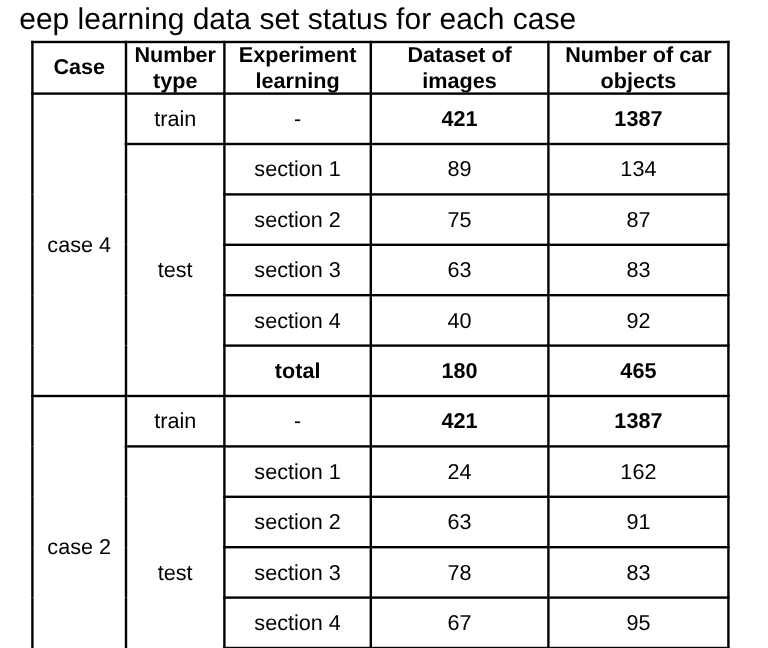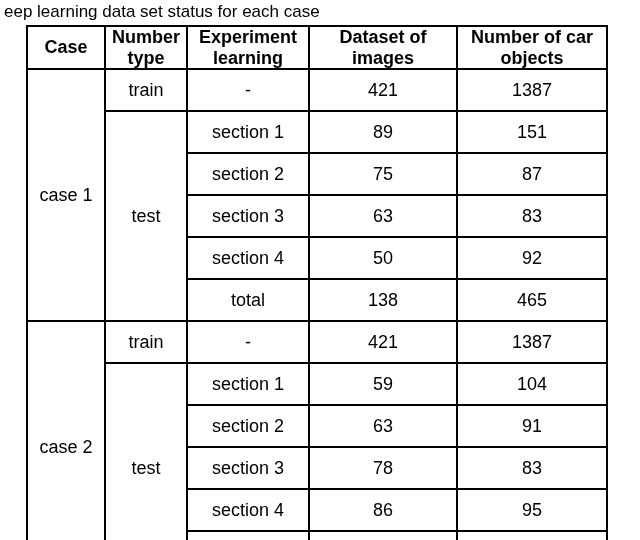--- a/index.html
+++ b/index.html
@@ -12,23 +12,23 @@
   }
   .wrap {
     width: 640px;
     height: 540px;
     position: relative;
     overflow: hidden;
     box-sizing: border-box;
     padding-top: 2px;
   }
   .caption {
-    font-size: 17px;
+    font-size: 25px;
     margin: 0 17px 3px 0;
-    padding-left: 4px;
+    padding-left: 16px;
     white-space: nowrap;
   }
   table {
     border-collapse: collapse;
     margin-left: 26px;
     table-layout: fixed;
   }
   th, td {
     border: 2px solid #000;
     text-align: center;
@@ -39,21 +39,21 @@
     line-height: 1.15;
   }
   th {
     font-weight: bold;
   }
   .col-case    { width: 78px; }
   .col-dstype  { width: 82px; }
   .col-section { width: 122px; }
   .col-images  { width: 148px; }
   .col-objects { width: 150px; }
-  .b { font-weight: normal; }
+  .b { font-weight: bold; }
 </style>
 </head>
 <body>
 
 <div class="wrap">
   <div class="caption">eep learning data set status for each case</div>
 
   <table>
     <colgroup>
       <col class="col-case">
@@ -67,79 +67,79 @@
         <th>Case</th>
         <th>Number type</th>
         <th>Experiment learning</th>
         <th>Dataset of images</th>
         <th>Number of car objects</th>
       </tr>
     </thead>
     <tbody>
 
       <tr>
-        <td rowspan="6">case 1</td>
+        <td rowspan="6">case 4</td>
         <td>train</td>
         <td>-</td>
         <td class="b">421</td>
         <td class="b">1387</td>
       </tr>
       <tr>
         <td rowspan="5">test</td>
         <td>section 1</td>
         <td>89</td>
-        <td>151</td>
+        <td>134</td>
       </tr>
       <tr>
         <td>section 2</td>
         <td>75</td>
         <td>87</td>
       </tr>
       <tr>
         <td>section 3</td>
         <td>63</td>
         <td>83</td>
       </tr>
       <tr>
         <td>section 4</td>
-        <td>50</td>
+        <td>40</td>
         <td>92</td>
       </tr>
       <tr>
         <td class="b">total</td>
-        <td class="b">138</td>
+        <td class="b">180</td>
         <td class="b">465</td>
       </tr>
 
       <tr>
         <td rowspan="6">case 2</td>
         <td>train</td>
         <td>-</td>
         <td class="b">421</td>
         <td class="b">1387</td>
       </tr>
       <tr>
         <td rowspan="5">test</td>
         <td>section 1</td>
-        <td>59</td>
-        <td>104</td>
+        <td>24</td>
+        <td>162</td>
       </tr>
       <tr>
         <td>section 2</td>
         <td>63</td>
         <td>91</td>
       </tr>
       <tr>
         <td>section 3</td>
         <td>78</td>
         <td>83</td>
       </tr>
       <tr>
         <td>section 4</td>
-        <td>86</td>
+        <td>67</td>
         <td>95</td>
       </tr>
       <tr>
         <td class="b">total</td>
         <td class="b">106</td>
         <td class="b">373</td>
       </tr>
     </tbody>
   </table>
 </div>

